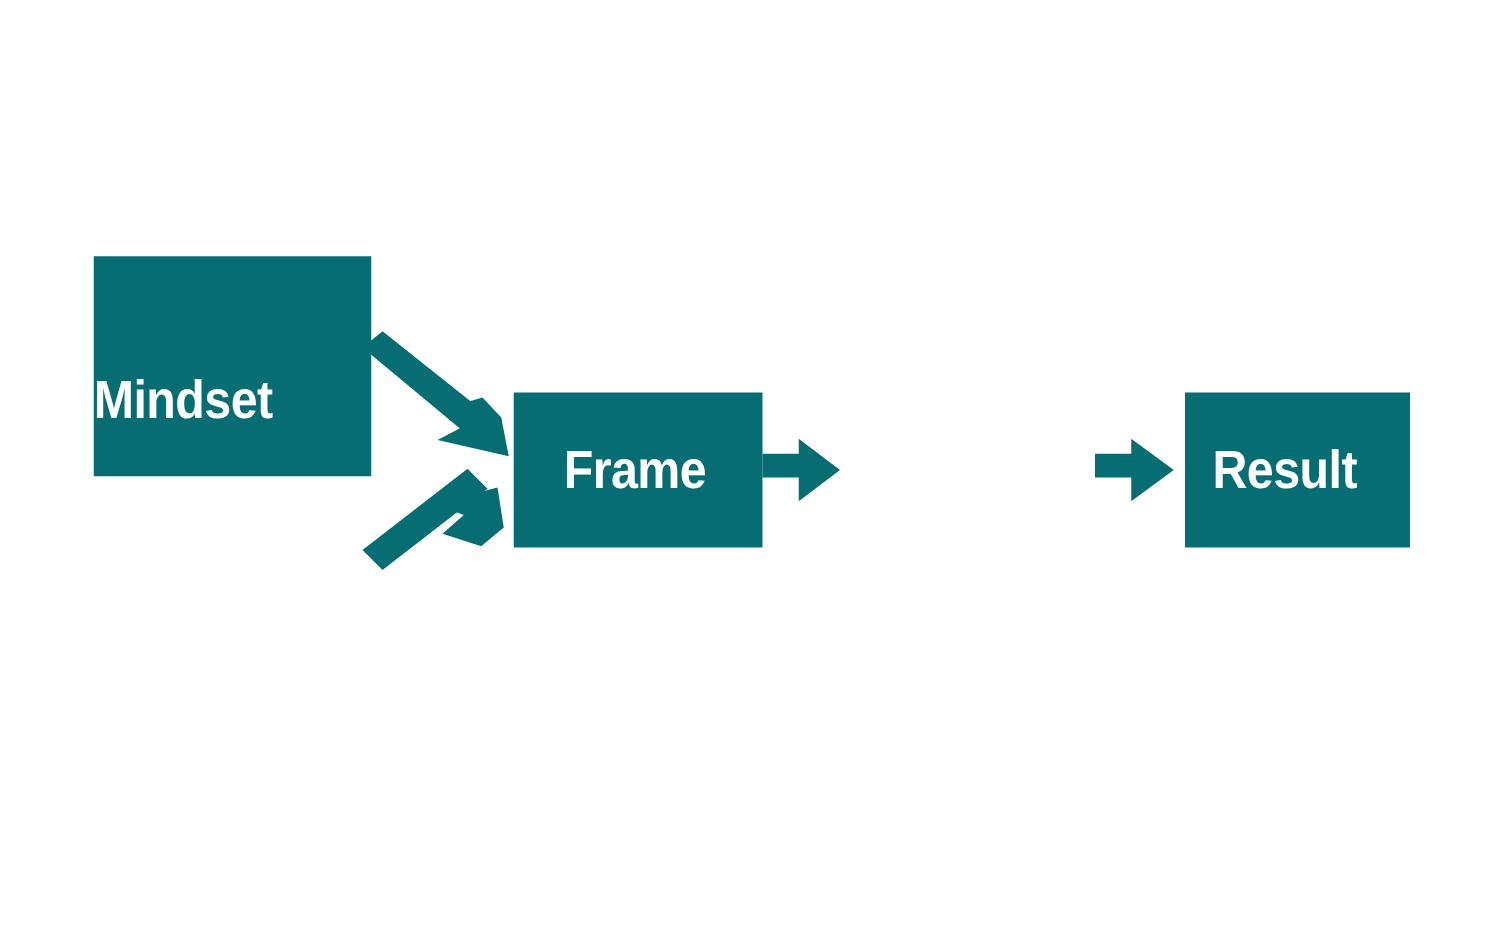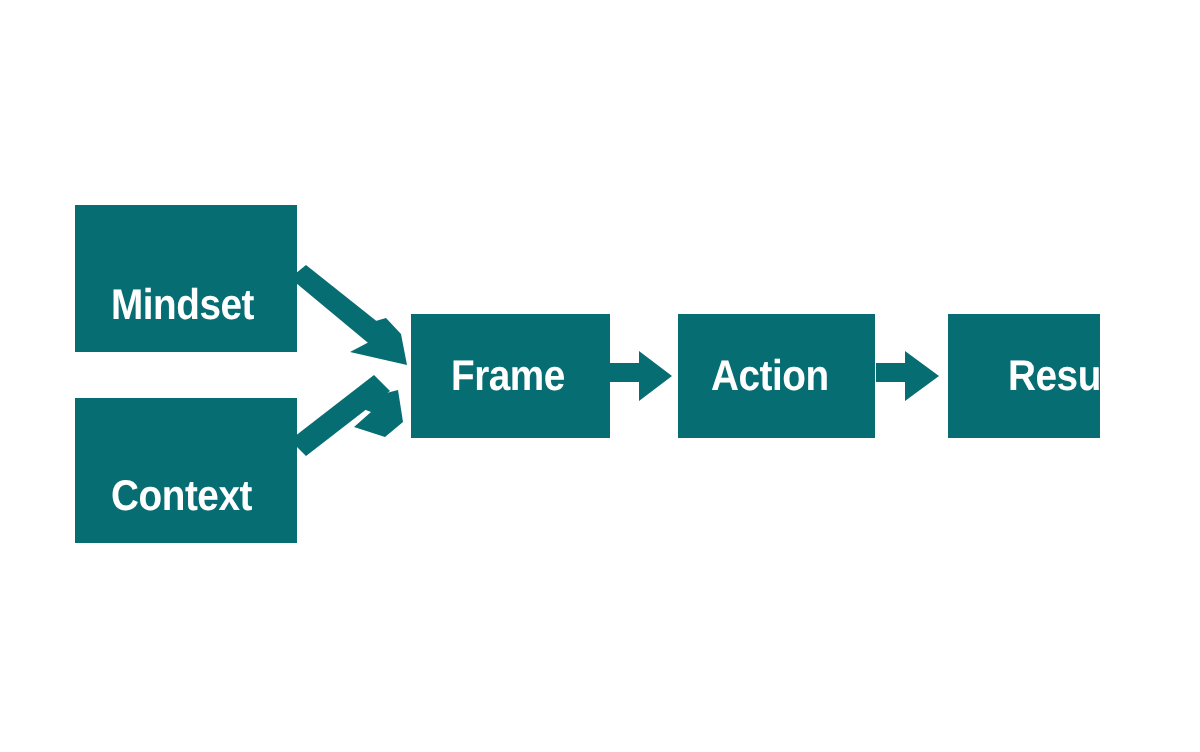--- a/index.html
+++ b/index.html
@@ -41,25 +41,25 @@
     font-weight: bold;
     font-size: 43px;
     line-height: 1;
     letter-spacing: -0.5px;
     white-space: nowrap;
     transform: scaleX(0.90);
     transform-origin: left center;
     text-rendering: geometricPrecision;
   }
   
-  #node-mindset { left: 75px;  top: 205px; width: 222px; height: 147px; padding-left: 36px; }
+  #node-mindset { left: 75px;  top: 205px; width: 222px; height: 176px; }
   #node-context { left: 75px;  top: 398px; width: 222px; height: 145px; padding-left: 36px; }
   #node-frame   { left: 411px; top: 314px; width: 199px; height: 124px; padding-left: 40px; text-align: center; }
   #node-action  { left: 678px; top: 314px; width: 197px; height: 124px; padding-left: 33px; }
-  #node-result  { left: 948px; top: 314px; width: 152px; height: 124px; padding-left: 60px; }
+  #node-result  { left: 948px; top: 314px; width: 180px; height: 124px; padding-left: 22px; }
 
   
   #node-mindset .node-label { position: relative; top: 27px; }
   #node-context .node-label { position: relative; top: 26px; }
 </style>
 </head>
 <body style="background: rgb(255, 255, 255);">
 
 <div id="canvas" style="background: rgb(255, 255, 255);">
 
@@ -82,29 +82,23 @@
     <g>
       <polygon fill="#066D73" points="876,363 905,363 905,351 939,376 905,401 905,382 876,382"></polygon>
     </g>
 
   </svg>
 
   <div class="node-box" id="node-mindset" style="background: rgb(6, 109, 115);">
     <span class="node-label" style="color: rgb(255, 255, 255);">Mindset</span>
   </div>
 
-  <div class="node-box" id="node-context" style="background: rgb(6, 109, 115);">
-    <span class="node-label" style="color: rgb(255, 255, 255);">Context</span>
-  </div>
 
   <div class="node-box" id="node-frame" style="background: rgb(6, 109, 115);">
     <span class="node-label" style="color: rgb(255, 255, 255);">Frame</span>
   </div>
 
-  <div class="node-box" id="node-action" style="background: rgb(6, 109, 115);">
-    <span class="node-label" style="color: rgb(255, 255, 255);">Action</span>
-  </div>
 
   <div class="node-box" id="node-result" style="background: rgb(6, 109, 115);">
     <span class="node-label" style="color: rgb(255, 255, 255);">Result</span>
   </div>
 
 </div>
 
 </body></html>

